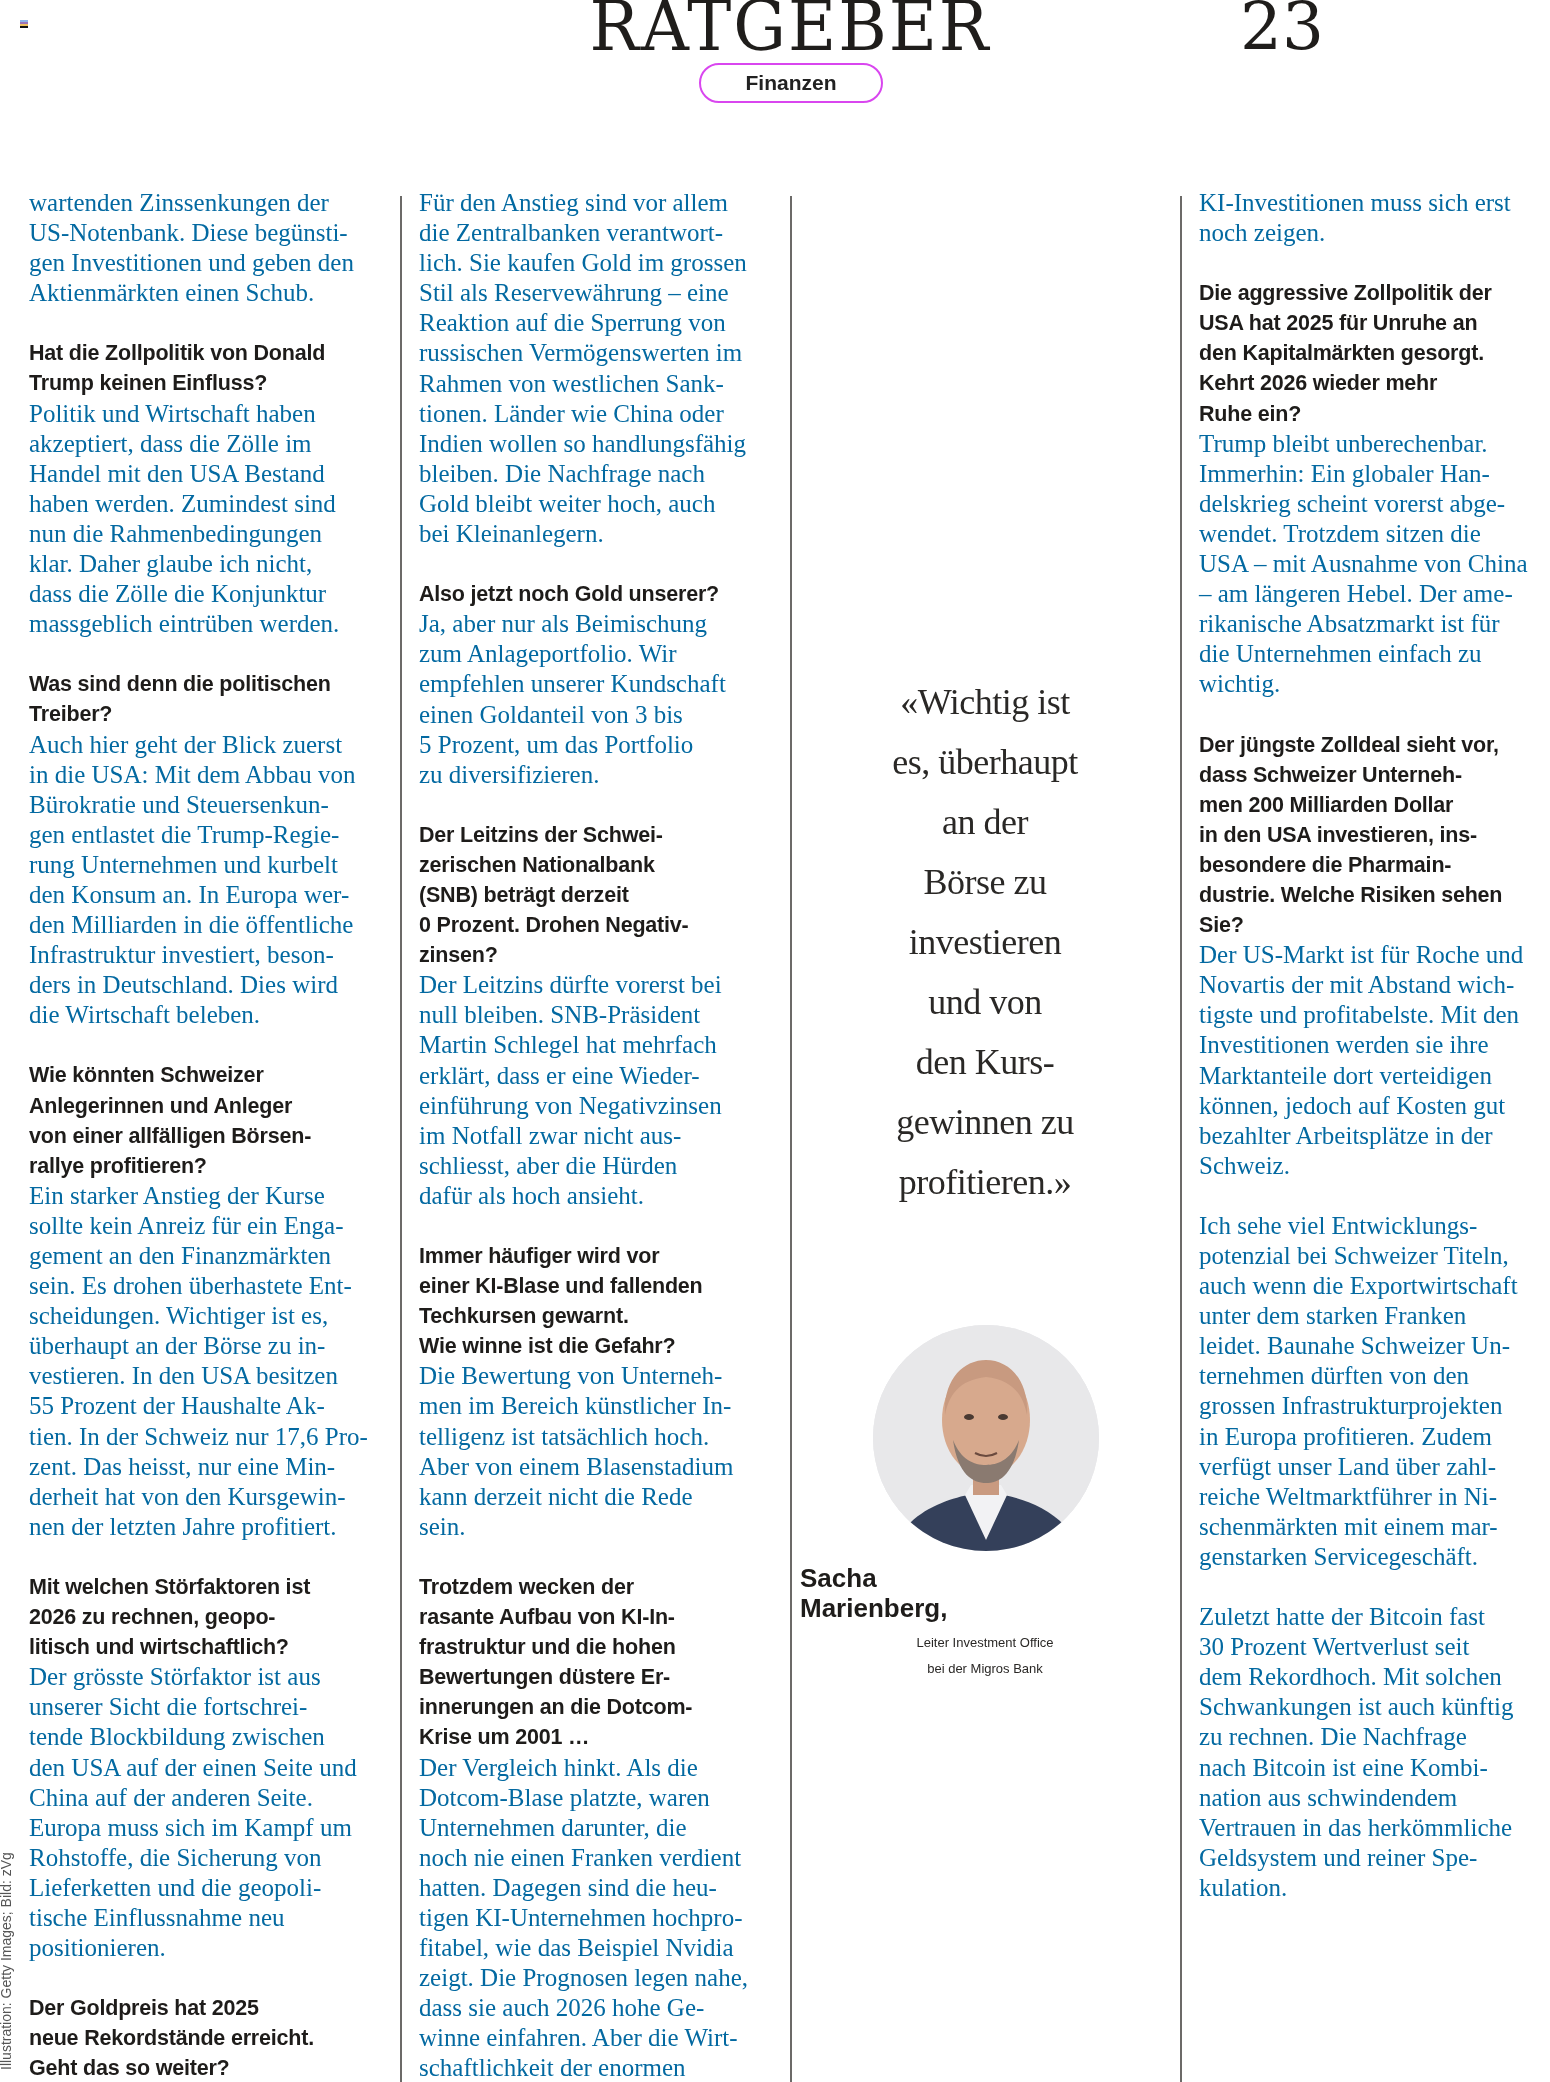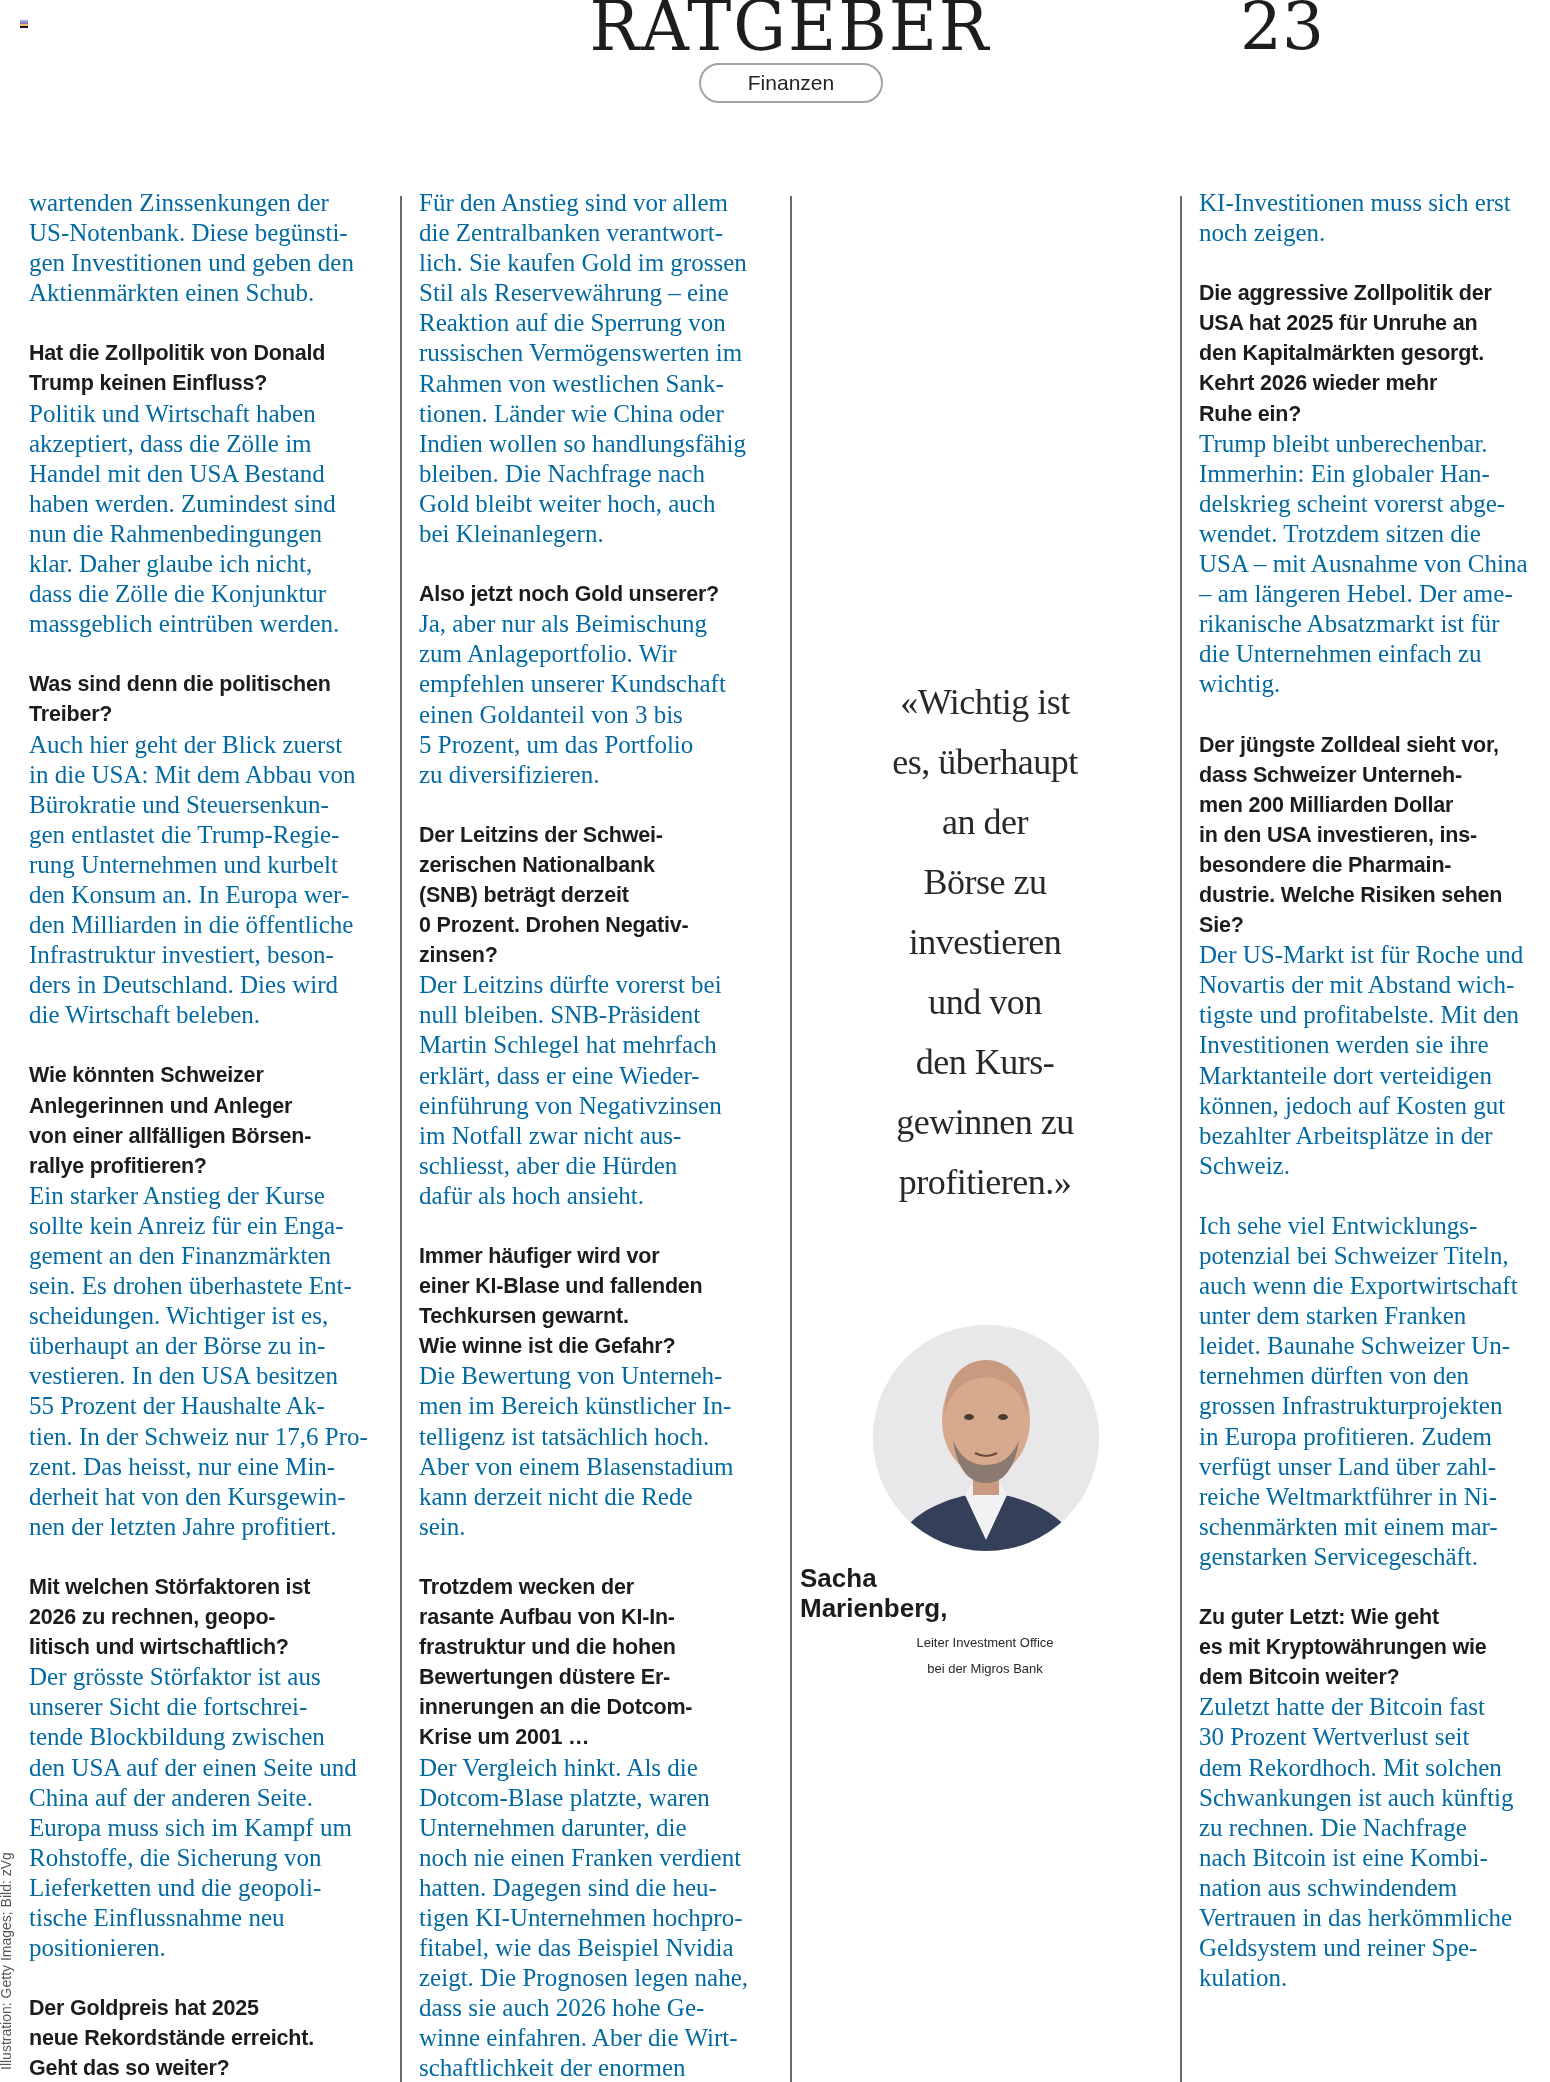--- a/index.html
+++ b/index.html
@@ -15,23 +15,23 @@
     font-family: "DejaVu Serif", "Liberation Serif", serif; font-weight: normal;
     font-size: 66px; letter-spacing: 2px; color: #1f1d1b; transform: scaleY(1.05);
   }
   .page-number {
     position: absolute; right: -4px; top: -12px;
     font-family: "DejaVu Serif", "Liberation Serif", serif;
     font-size: 66px; color: #1f1d1b;
   }
   .category-pill {
     position: absolute; left: 699px; top: 63px; width: 184px; height: 40px;
-    border: 2px solid #a3a3a3; border-radius: 20px;
+    border: 2px solid #d946ef; border-radius: 20px;
     display: flex; align-items: center; justify-content: center;
-    font-family: "Liberation Sans", sans-serif; font-weight: normal; font-size: 21px; color: #222;
+    font-family: "Liberation Sans", sans-serif; font-weight: bold; font-size: 21px; color: #222;
   }
 
   .col { position: absolute; top: 188px; font-family: "Liberation Serif", serif; }
   .col-1 { left: 29px; width: 356px; }
   .col-2 { left: 419px; width: 356px; }
   .col-4 { left: 1199px; width: 350px; }
 
   .divider { position: absolute; top: 196px; width: 2px; height: 1886px; background: #6c6a68; }
   .div-1 { left: 400px; }
   .div-2 { left: 790px; }
@@ -298,23 +298,20 @@
 unter dem starken Franken
 leidet. Baunahe Schweizer Un-
 ternehmen dürften von den
 grossen Infrastrukturprojekten
 in Europa profitieren. Zudem
 verfügt unser Land über zahl-
 reiche Weltmarktführer in Ni-
 schenmärkten mit einem mar-
 genstarken Servicegeschäft.</p>
   <div class="gap"></div>
-  <h3 class="question">Zu guter Letzt: Wie geht
-es mit Kryptowährungen wie
-dem Bitcoin weiter?</h3>
   <p class="body-text">Zuletzt hatte der Bitcoin fast
 30 Prozent Wertverlust seit
 dem Rekordhoch. Mit solchen
 Schwankungen ist auch künftig
 zu rechnen. Die Nachfrage
 nach Bitcoin ist eine Kombi-
 nation aus schwindendem
 Vertrauen in das herkömmliche
 Geldsystem und reiner Spe-
 kulation.</p>

